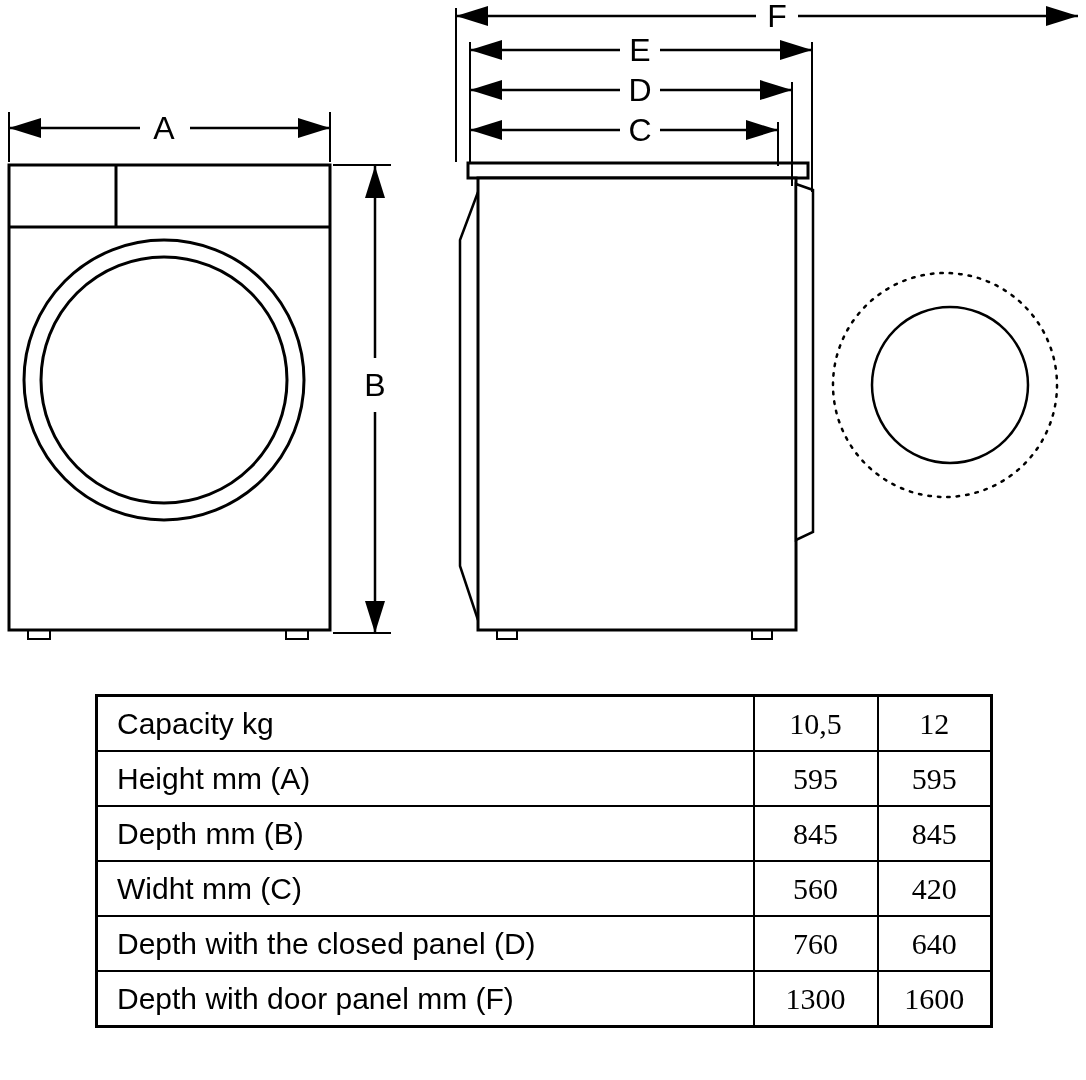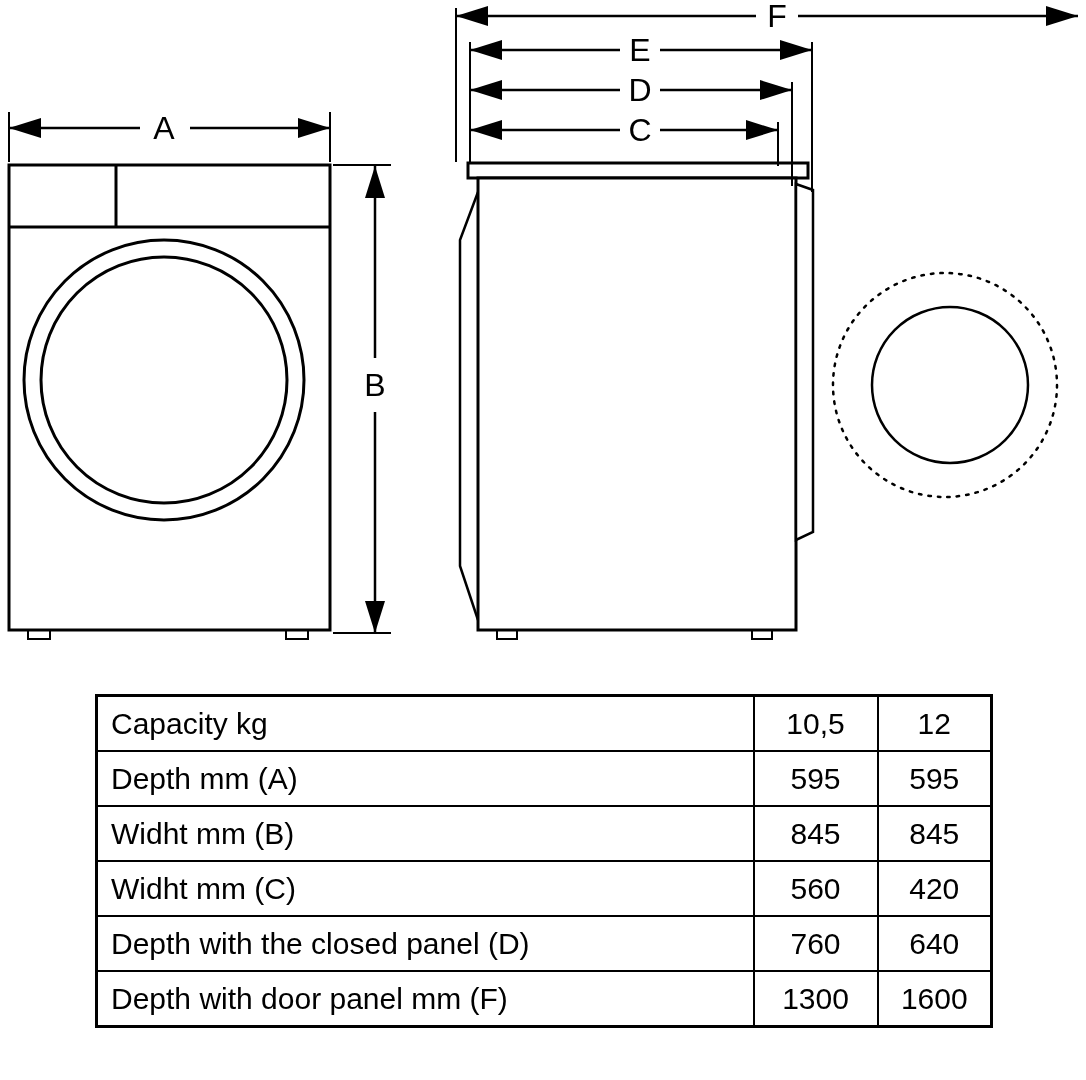--- a/index.html
+++ b/index.html
@@ -41,24 +41,25 @@
     border: 2.5px solid #000000;
     font-size: 30px;
     color: #000000;
     height: 51px;
     vertical-align: middle;
     overflow: hidden;
     white-space: nowrap;
   }
   .spec-table td.lbl {
     text-align: left;
-    padding-left: 13px;
+    padding-left: 19px;
   }
   .spec-table td.val {
     text-align: center;
+    font-family: Liberation Serif, serif;
   }
 </style>
 </head>
 <body>
 
 <div class="canvas">
 
   <svg class="diagram-svg" width="1086" height="660" viewBox="0 0 1086 660">
 
     <g stroke="#000000" fill="none" stroke-width="3">
@@ -149,26 +150,26 @@
       <col style="width:124px">
       <col style="width:114px">
     </colgroup>
     <tbody>
       <tr>
         <td class="lbl">Capacity kg</td>
         <td class="val">10,5</td>
         <td class="val">12</td>
       </tr>
       <tr>
-        <td class="lbl">Depth mm (A)</td>
+        <td class="lbl">Height mm (A)</td>
         <td class="val">595</td>
         <td class="val">595</td>
       </tr>
       <tr>
-        <td class="lbl">Widht mm (B)</td>
+        <td class="lbl">Depth mm (B)</td>
         <td class="val">845</td>
         <td class="val">845</td>
       </tr>
       <tr>
         <td class="lbl">Widht mm (C)</td>
         <td class="val">560</td>
         <td class="val">420</td>
       </tr>
       <tr>
         <td class="lbl">Depth with the closed panel (D)</td>

